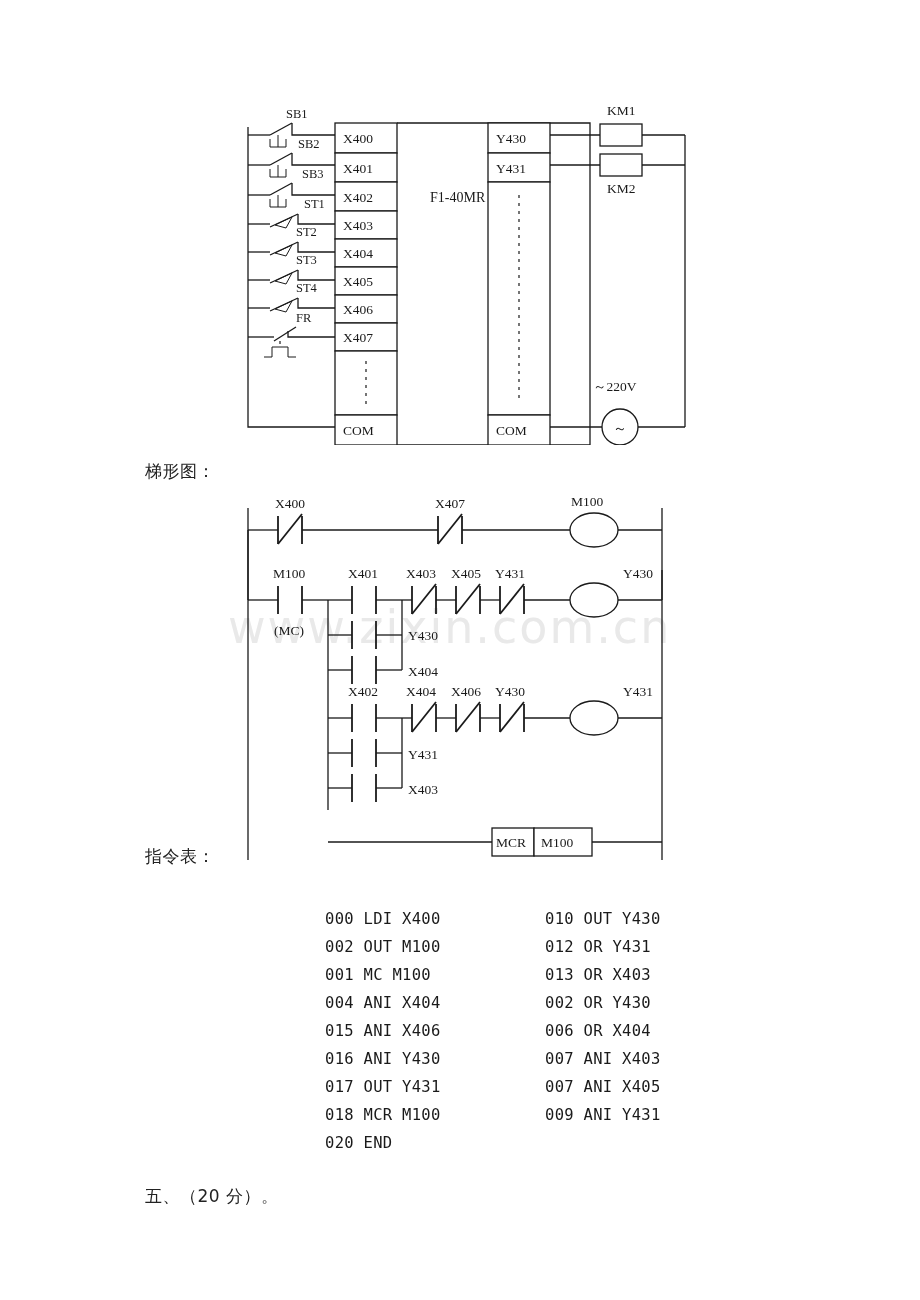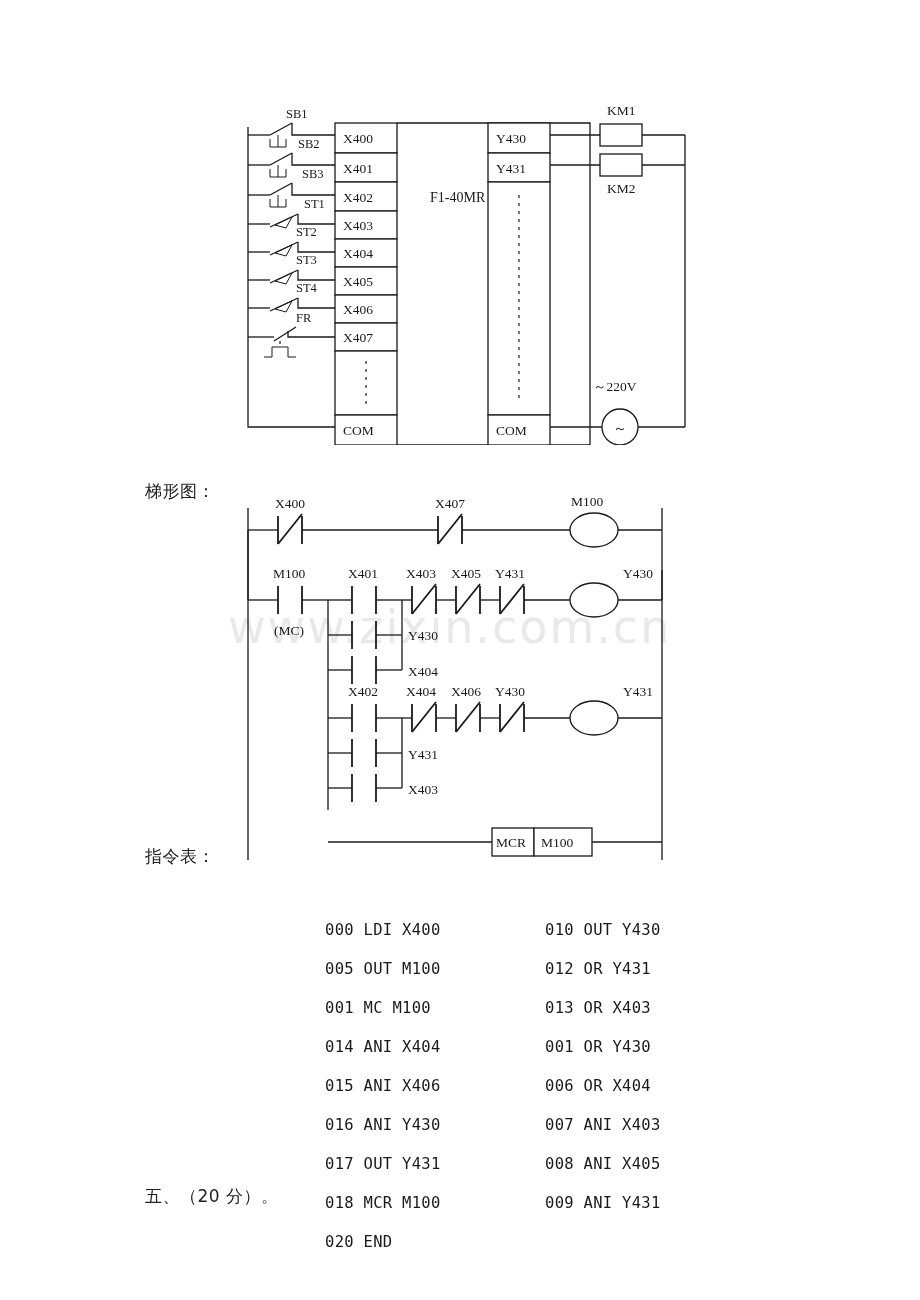--- a/index.html
+++ b/index.html
@@ -38,42 +38,41 @@
     height: 390px;
   }
   .label-cn {
     position: absolute;
     font-family: "DejaVu Sans", "Liberation Sans", sans-serif;
     font-size: 17px;
     color: #222;
     letter-spacing: 0.5px;
     white-space: nowrap;
   }
-  .label-ladder { left: 145px; top: 460px; margin-top: 20px; }
+  .label-ladder { left: 145px; top: 460px; }
   .label-instr  { left: 145px; top: 845px; }
   .label-footer { left: 145px; top: 1185px; }
 
   .instr-table {
     position: absolute;
     left: 325px;
     top: 905px;
     width: 420px;
     display: grid;
     grid-template-columns: 200px 200px;
     column-gap: 20px;
     row-gap: 0px;
   }
   .instr-cell {
     font-family: "DejaVu Sans Mono", "Liberation Mono", monospace;
     font-size: 15.5px;
     line-height: 28px;
     color: #1a1a1a;
     letter-spacing: 0.3px;
     white-space: pre;
-    margin-top: 11px;
   }
   .watermark {
     position: absolute;
     left: 228px;
     top: 600px;
     font-family: "DejaVu Sans", "Liberation Sans", sans-serif;
     font-size: 46px;
     color: #e9e9e9;
     letter-spacing: 2px;
     white-space: nowrap;
@@ -362,30 +361,30 @@
     </svg>
   </div>
 
   <div class="label-cn label-ladder">梯形图：</div>
   <div class="label-cn label-instr">指令表：</div>
   <div class="label-cn label-footer">五、（20 分）。</div>
 
   <div class="instr-table">
     <div class="instr-cell">000 LDI X400</div>
     <div class="instr-cell">010 OUT Y430</div>
-    <div class="instr-cell">005 OUT M100</div>
+    <div class="instr-cell">002 OUT M100</div>
     <div class="instr-cell">012 OR Y431</div>
     <div class="instr-cell">001 MC M100</div>
     <div class="instr-cell">013 OR X403</div>
-    <div class="instr-cell">014 ANI X404</div>
-    <div class="instr-cell">001 OR Y430</div>
+    <div class="instr-cell">004 ANI X404</div>
+    <div class="instr-cell">002 OR Y430</div>
     <div class="instr-cell">015 ANI X406</div>
     <div class="instr-cell">006 OR X404</div>
     <div class="instr-cell">016 ANI Y430</div>
     <div class="instr-cell">007 ANI X403</div>
     <div class="instr-cell">017 OUT Y431</div>
-    <div class="instr-cell">008 ANI X405</div>
+    <div class="instr-cell">007 ANI X405</div>
     <div class="instr-cell">018 MCR M100</div>
     <div class="instr-cell">009 ANI Y431</div>
     <div class="instr-cell">020 END</div>
   </div>
 
 </div>
 
 </body></html>

